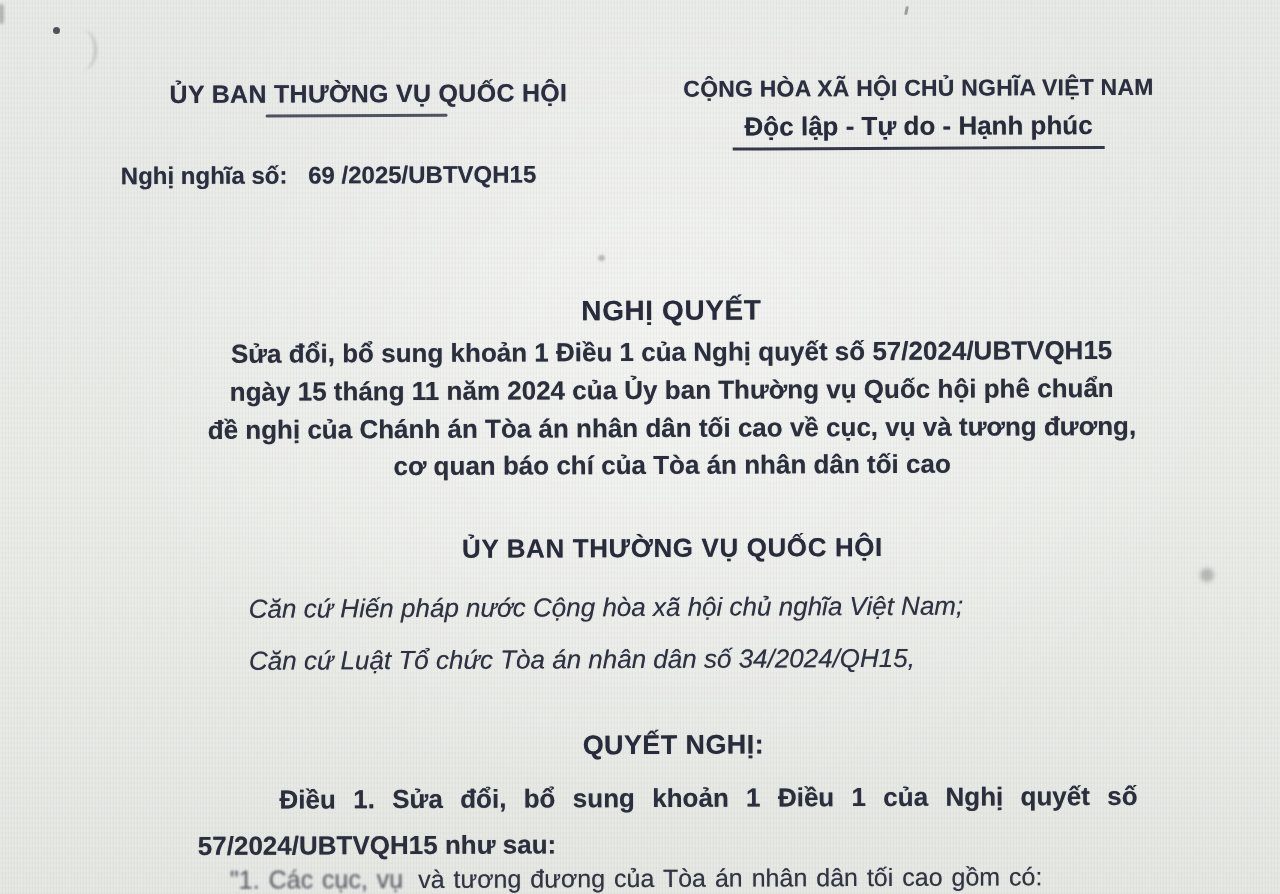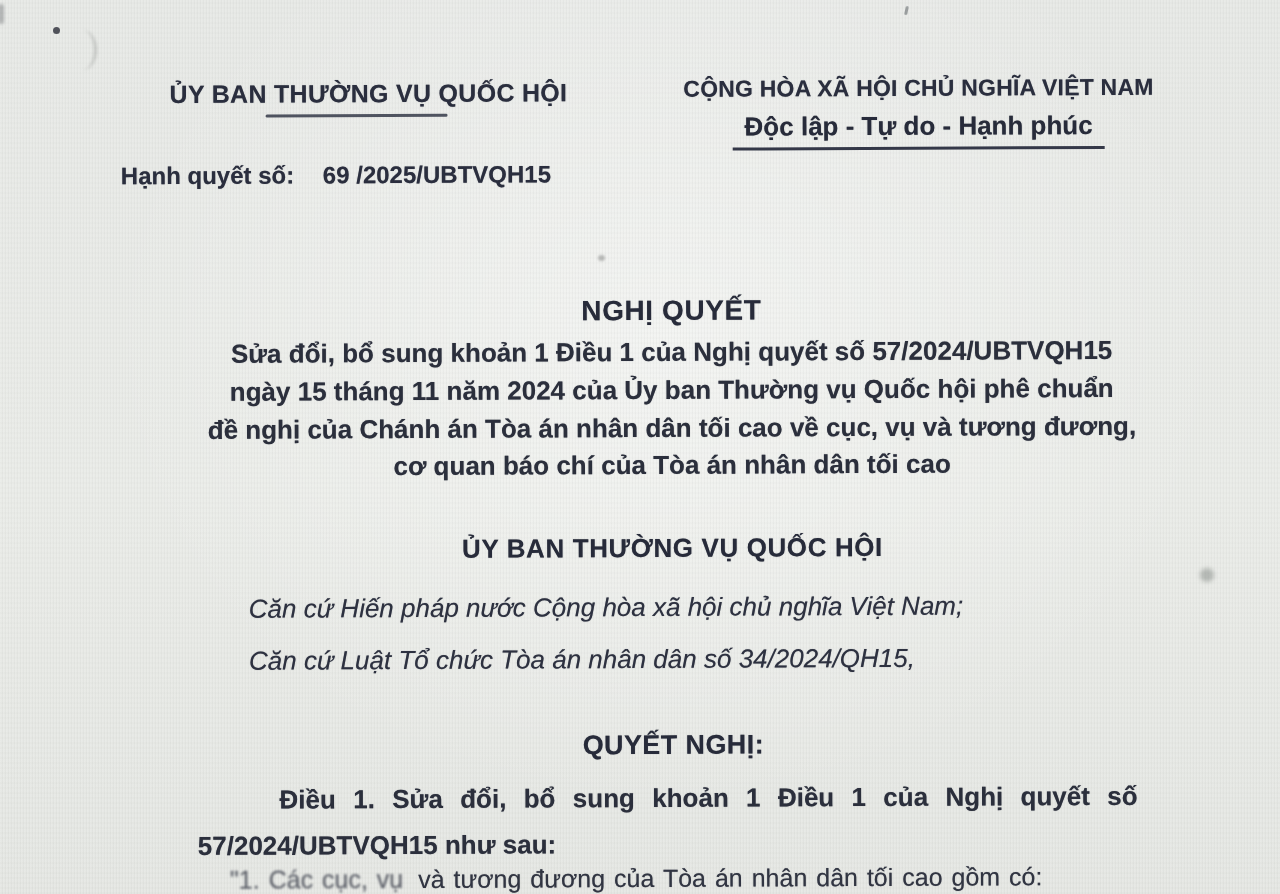--- a/index.html
+++ b/index.html
@@ -58,21 +58,21 @@
     padding: 0 12px 5px 12px;
     border-bottom: 3px solid #343848;
     white-space: nowrap;
   }
 
   .docnum {
     left: 122px; top: 160px;
     font-size: 24px; font-weight: bold;
     color: #2a2e3e; white-space: nowrap;
   }
-  .docnum .num { margin-left: 22px; }
+  .docnum .num { margin-left: 14px; }
   .docnum .suffix { }
 
   .centerband { left: 64px; width: 1216px; text-align: center; white-space: nowrap; }
 
   .doc-title { top: 295px; font-size: 28px; font-weight: bold; letter-spacing: .6px; color: #272b3a; }
 
   .sub { font-size: 26px; font-weight: bold; color: #2b2f3c; }
   .sub0 { top: 337px; }
   .sub1 { top: 375px; }
   .sub2 { top: 413px; }
@@ -127,21 +127,21 @@
 
     <div class="abs org">ỦY BAN THƯỜNG VỤ QUỐC HỘI</div>
     <div class="abs org-underline"></div>
 
     <div class="abs nat-header">
       <div class="country">CỘNG HÒA XÃ HỘI CHỦ NGHĨA VIỆT NAM</div>
       <div class="motto">Độc lập - Tự do - Hạnh phúc</div>
     </div>
 
     <div class="abs docnum">
-      <span>Hạnh quyết số:</span>
+      <span>Nghị nghĩa số:</span>
       <span class="num">69</span>
       <span class="suffix">/2025/UBTVQH15</span>
     </div>
 
     <div class="abs centerband doc-title">NGHỊ QUYẾT</div>
 
     <div class="abs centerband sub sub0">Sửa đổi, bổ sung khoản 1 Điều 1 của Nghị quyết số 57/2024/UBTVQH15</div>
     <div class="abs centerband sub sub1">ngày 15 tháng 11 năm 2024 của Ủy ban Thường vụ Quốc hội phê chuẩn</div>
     <div class="abs centerband sub sub2">đề nghị của Chánh án Tòa án nhân dân tối cao về cục, vụ và tương đương,</div>
     <div class="abs centerband sub sub3">cơ quan báo chí của Tòa án nhân dân tối cao</div>

